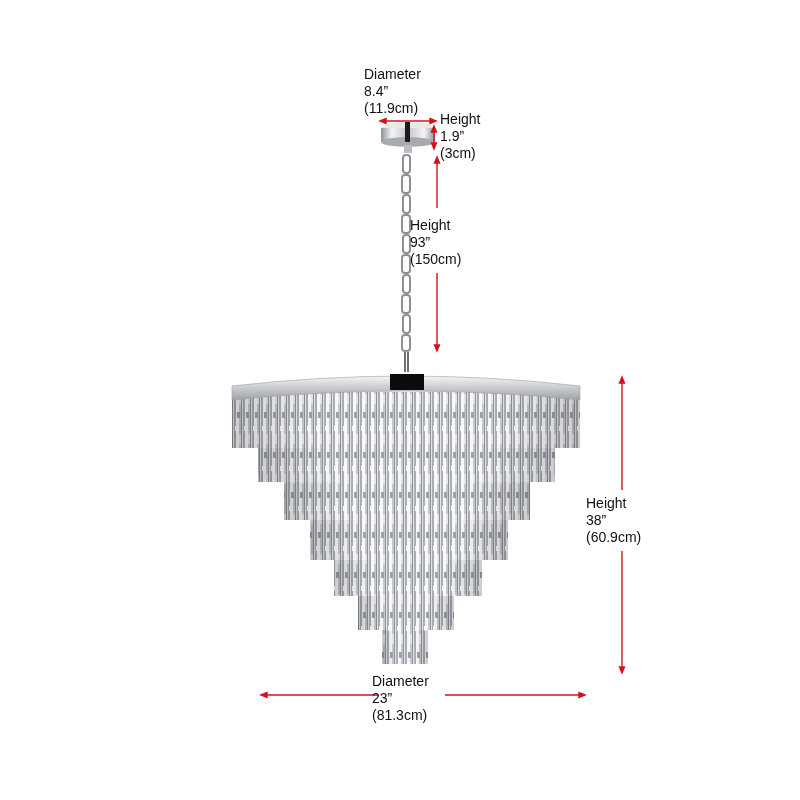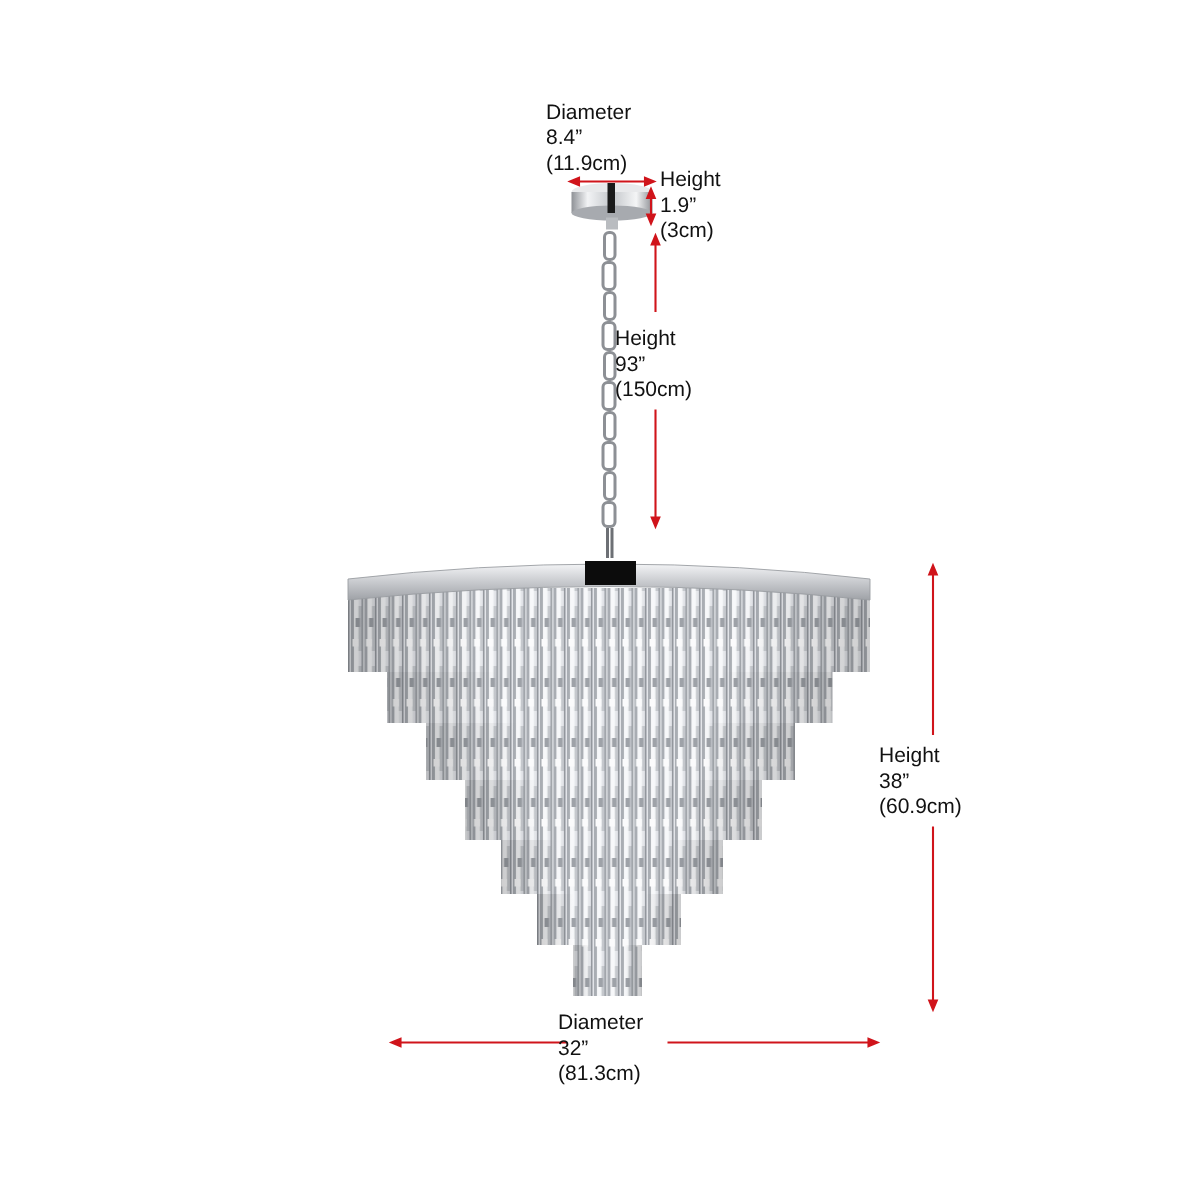--- a/index.html
+++ b/index.html
@@ -149,15 +149,15 @@
 </div>
 
 <div class="label" style="left:586px; top:495px; width:72px;">
   <div>Height</div>
   <div>38”</div>
   <div>(60.9cm)</div>
 </div>
 
 <div class="label" style="left:372px; top:673px; width:78px;">
   <div>Diameter</div>
-  <div>32”</div>
+  <div>23”</div>
   <div>(81.3cm)</div>
 </div>
 
 </body></html>

